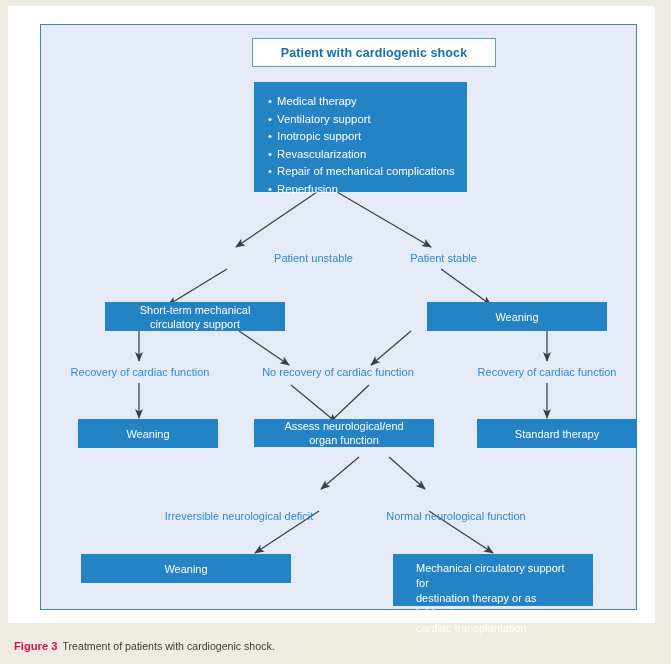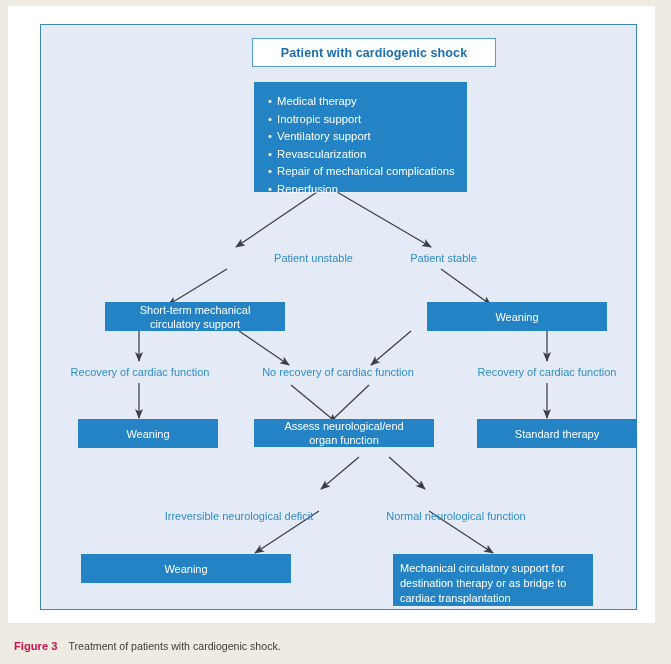--- a/index.html
+++ b/index.html
@@ -99,21 +99,21 @@
     top: 640px;
     width: 620px;
     font-size: 10.6px;
     color: #3b3b3b;
     white-space: nowrap;
   }
   #caption .fig-num {
     color: #d4104a;
     font-weight: bold;
     font-size: 11.2px;
-    margin-right: 11px;
+    margin-right: 5px;
   }
 </style>
 </head>
 <body>
 
 <div id="page">
 
   <div id="figure-panel">
 
     <svg class="arrows" viewBox="0 0 597 586">
@@ -149,22 +149,22 @@
         <path name="x" d="M388,486 L452,528"></path>
       </g>
     </svg>
 
     <div class="title-box" style="left:211px; top:13px; width:244px; height:29px;">
       <span>Patient with cardiogenic shock</span>
     </div>
 
     <div class="blue-box list" style="left:213px; top:57px; width:213px; height:110px;">
       <span class="bullet-row"><span class="dot">•</span><span>Medical therapy</span></span>
+      <span class="bullet-row"><span class="dot">•</span><span>Ventilatory support</span></span>
       <span class="bullet-row"><span class="dot">•</span><span>Inotropic support</span></span>
-      <span class="bullet-row"><span class="dot">•</span><span>Ventilatory support</span></span>
       <span class="bullet-row"><span class="dot">•</span><span>Revascularization</span></span>
       <span class="bullet-row"><span class="dot">•</span><span>Repair of mechanical complications</span></span>
       <span class="bullet-row"><span class="dot">•</span><span>Reperfusion</span></span>
     </div>
 
     <div class="edge-label" style="left:185px; top:227px; width:95px;margin-left:40px;">Patient unstable</div>
     <div class="edge-label" style="left:360px; top:227px; width:85px;">Patient stable</div>
 
     <div class="blue-box" style="left:64px; top:277px; width:180px; height:29px; flex-direction:column;">
       <span>Short-term mechanical</span>
@@ -192,21 +192,21 @@
       <span>Standard therapy</span>
     </div>
 
     <div class="edge-label" style="left:108px; top:485px; width:180px;">Irreversible neurological deficit</div>
     <div class="edge-label" style="left:325px; top:485px; width:180px;">Normal neurological function</div>
 
     <div class="blue-box" style="left:40px; top:529px; width:210px; height:29px;">
       <span>Weaning</span>
     </div>
 
-    <div class="blue-box" style="left:352px; top:529px; width:200px; height:52px; display:block; text-align:left; padding:7px 7px; line-height:15px;">
+    <div class="blue-box" style="left:352px; top:529px; width:200px; height:52px; display:block; text-align:left; padding:7px 23px; line-height:15px;">
       <span style="display:block">Mechanical circulatory support for</span>
       <span style="display:block">destination therapy or as bridge to</span>
       <span style="display:block">cardiac transplantation</span>
     </div>
 
   </div>
 </div>
 
 <div id="caption">
   <span class="fig-num">Figure 3</span><span>Treatment of patients with cardiogenic shock.</span>

